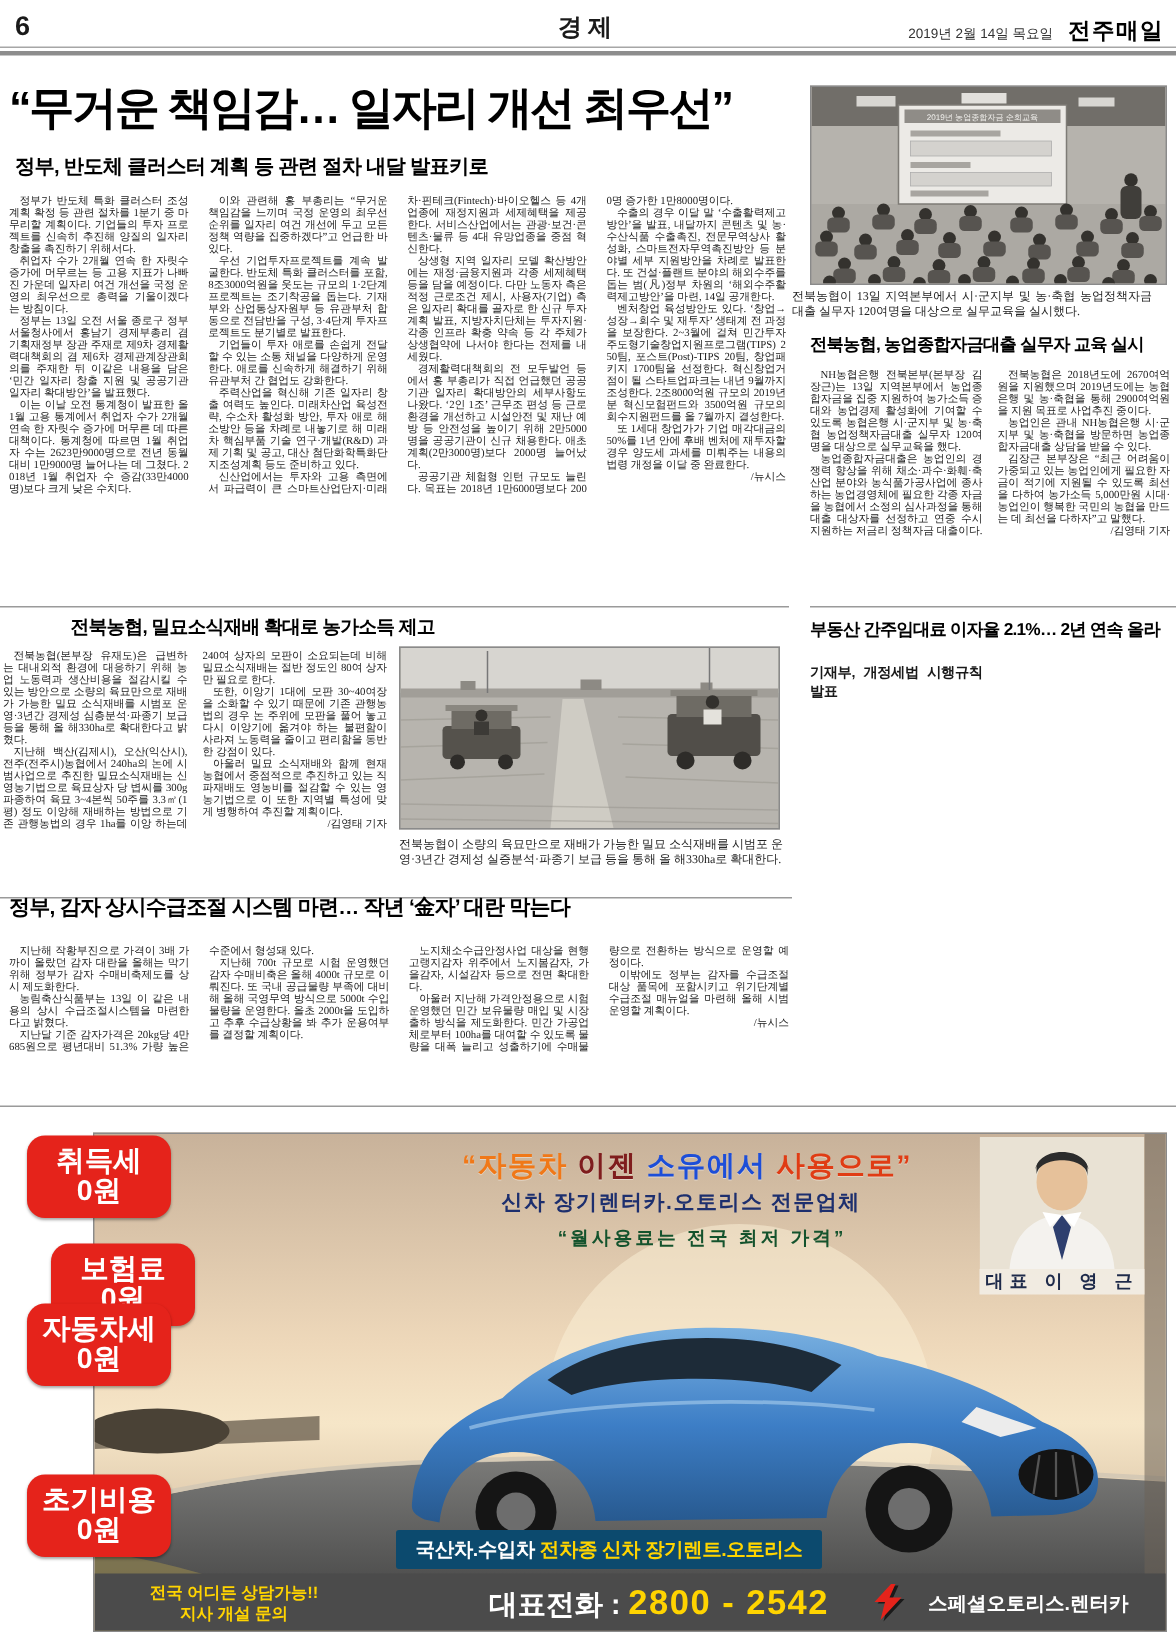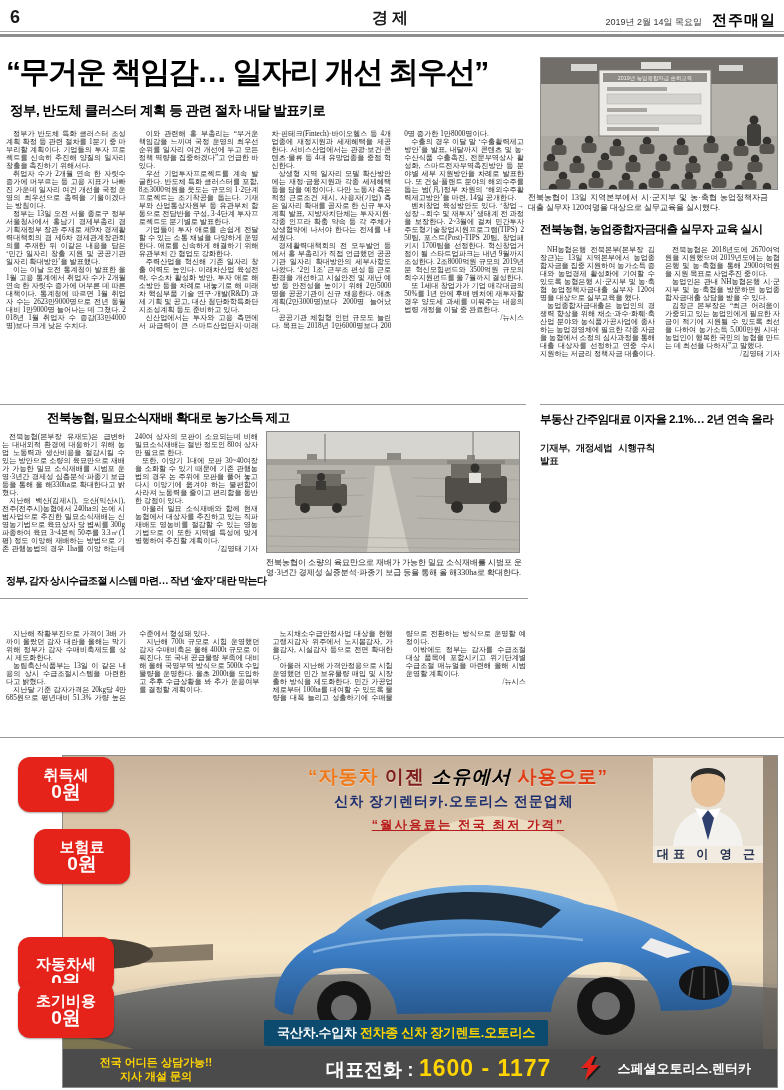--- a/index.html
+++ b/index.html
@@ -26,26 +26,26 @@
   .cols2{column-count:2;column-gap:10px;}
   .re-subhead{font:bold 9.5px "Liberation Sans",sans-serif;text-indent:0!important;margin-bottom:5px!important;letter-spacing:-0.3px;}
   .caption{font-size:8px;line-height:10px;text-align:justify;word-break:break-all;color:#222;}
   .hr{background:#9a9a9a;height:1px;}
   .photo{background:#b2afa9;border:1px solid #8a8a8a;box-sizing:border-box;overflow:hidden;}
   
   .ad{border:1px solid #8a8a8a;box-sizing:border-box;overflow:hidden;background:#d9c3a6;}
   .badge{position:absolute;left:18px;width:96px;height:55px;background:#e5231b;border-radius:12px;
          color:#fff;text-align:center;font-family:"Liberation Sans",sans-serif;font-weight:800;
          display:flex;flex-direction:column;justify-content:center;line-height:1.05;box-shadow:0 1px 2px rgba(0,0,0,.35);}
-  .badge .b1{font-size:15px;}
+  .badge .b1{font-size:19px;}
   .badge .b2{font-size:19px;}
   .ad-slogan{font:800 19px "Liberation Sans",sans-serif;letter-spacing:1px;text-align:center;
              text-shadow:0 1px 0 rgba(255,255,255,.4);}
   .ad-sub1{font:800 14px "Liberation Sans",sans-serif;color:#1d2f6e;text-align:center;letter-spacing:1px;}
-  .ad-sub2{font:800 12.5px "Liberation Sans",sans-serif;color:#b91c1c;text-align:center;letter-spacing:2px;text-decoration:underline;}
+  .ad-sub2{font:800 12.5px "Liberation Sans",sans-serif;color:#14532d;text-align:center;letter-spacing:2px;}
   .ceo-name{background:rgba(242,239,231,.88);color:#1e2a4a;font:800 12px "Liberation Sans",sans-serif;
             text-align:center;letter-spacing:4px;line-height:17px;}
   .pill{background:#0c4a6e;color:#fff;font:800 13px "Liberation Sans",sans-serif;text-align:center;
         line-height:26px;letter-spacing:-0.3px;border-radius:2px;}
   .pill .yel{color:#ffd400;}
   .ad-footer{background:#4b4b4b;display:flex;align-items:center;}
   .foot-left{color:#ffd400;font:800 11px "Liberation Sans",sans-serif;text-align:center;line-height:1.3;
              padding-left:8px;width:170px;}
   .foot-phone{font-family:"Liberation Sans",sans-serif;font-weight:800;white-space:nowrap;margin-left:85px;}
   .foot-phone .lbl{color:#fff;font-size:19px;}
@@ -163,21 +163,21 @@
     </div>
 
   <div class="abs hr" style="top:404px;left:0;width:526px;"></div>
   <div class="abs hr" style="top:404px;left:540px;width:244px;"></div>
 
   <div class="abs h-mid" style="top:410px;left:2px;margin-left:45px;">전북농협, 밀묘소식재배 확대로 농가소득 제고</div>
   <div class="abs body-txt cols2" style="top:433px;left:2px;width:256px;height:162px;">
       <p>전북농협(본부장 유재도)은 급변하는 대내외적 환경에 대응하기 위해 농업 노동력과 생산비용을 절감시킬 수 있는 방안으로 소량의 육묘만으로 재배가 가능한 밀묘 소식재배를 시범포 운영·3년간 경제성 심층분석·파종기 보급 등을 통해 올 해330ha로 확대한다고 밝혔다.</p>
       <p>지난해 백산(김제시), 오산(익산시), 전주(전주시)농협에서 240ha의 논에 시범사업으로 추진한 밀묘소식재배는 신 영농기법으로 육묘상자 당 볍씨를 300g 파종하여 육묘 3~4본씩 50주를 3.3㎡(1평) 정도 이앙해 재배하는 방법으로 기존 관행농법의 경우 1ha를 이앙 하는데 240여 상자의 모판이 소요되는데 비해 밀묘소식재배는 절반 정도인 80여 상자만 필요로 한다.</p>
       <p>또한, 이앙기 1대에 모판 30~40여장을 소화할 수 있기 때문에 기존 관행농법의 경우 논 주위에 모판을 풀어 놓고 다시 이앙기에 옮겨야 하는 불편함이 사라져 노동력을 줄이고 편리함을 동반한 강점이 있다.</p>
-      <p>아울러 밀묘 소식재배와 함께 현재 농협에서 대상자를 추진하고 있는 직파재배도 영농비를 절감할 수 있는 영농기법으로 이 또한 지역별 특성에 맞게 병행하여 추진할 계획이다.</p>
+      <p>아울러 밀묘 소식재배와 함께 현재 농협에서 중점적으로 추진하고 있는 직파재배도 영농비를 절감할 수 있는 영농기법으로 이 또한 지역별 특성에 맞게 병행하여 추진할 계획이다.</p>
       <p class="byline">/김영태 기자</p>
     </div>
   <div class="abs photo" style="top:431px;left:266px;width:254px;height:122px;">
     <svg width="252" height="120" viewBox="0 0 252 120">
       <rect width="252" height="120" fill="#b7b4ae"></rect>
       <rect width="252" height="30" fill="#d7d5d0"></rect>
       <rect y="27" width="252" height="6" fill="#a19e98"></rect>
       <rect x="40" y="22" width="10" height="6" fill="#8d8a84"></rect>
         <rect x="120" y="21" width="14" height="7" fill="#8d8a84"></rect>
       <rect x="200" y="23" width="8" height="5" fill="#8d8a84"></rect>
@@ -217,21 +217,21 @@
     </svg>
   </div>
   <div class="abs caption" style="top:558px;left:266px;width:256px;">전북농협이 소량의 육묘만으로 재배가 가능한 밀묘 소식재배를 시범포 운영·3년간 경제성 실증분석·파종기 보급 등을 통해 올 해330ha로 확대한다.</div>
 
   <div class="abs h-mid2" style="top:412px;left:540px;">부동산 간주임대료 이자율 2.1%… 2년 연속 올라</div>
   <div class="abs body-txt cols2" style="top:442px;left:540px;width:240px;height:316px;">
     <p class="re-subhead">기재부, 개정세법 시행규칙 발표</p>
   </div>
 
   <div class="abs hr" style="top:598px;left:0;width:528px;"></div>
-  <div class="abs h-mid" style="top:574px;left:6px;font-size:10px;font-family:Liberation Serif, serif;">정부, 감자 상시수급조절 시스템 마련… 작년 ‘金자’ 대란 막는다</div>
+  <div class="abs h-mid" style="top:596px;left:6px;font-size:14px;">정부, 감자 상시수급조절 시스템 마련… 작년 ‘金자’ 대란 막는다</div>
   <div class="abs body-txt cols4" style="top:630px;left:6px;width:520px;height:100px;">
       <p>지난해 작황부진으로 가격이 3배 가까이 올랐던 감자 대란을 올해는 막기 위해 정부가 감자 수매비축제도를 상시 제도화한다.</p>
       <p>농림축산식품부는 13일 이 같은 내용의 상시 수급조절시스템을 마련한다고 밝혔다.</p>
       <p>지난달 기준 감자가격은 20kg당 4만685원으로 평년대비 51.3% 가량 높은 수준에서 형성돼 있다.</p>
       <p>지난해 700t 규모로 시험 운영했던 감자 수매비축은 올해 4000t 규모로 이뤄진다. 또 국내 공급물량 부족에 대비해 올해 국영무역 방식으로 5000t 수입물량을 운영한다. 올초 2000t을 도입하고 추후 수급상황을 봐 추가 운용여부를 결정할 계획이다.</p>
       <p>노지채소수급안정사업 대상을 현행 고랭지감자 위주에서 노지봄감자, 가을감자, 시설감자 등으로 전면 확대한다.</p>
       <p>아울러 지난해 가격안정용으로 시험 운영했던 민간 보유물량 매입 및 시장 출하 방식을 제도화한다. 민간 가공업체로부터 100ha를 대여할 수 있도록 물량을 대폭 늘리고 성출하기에 수매물량으로 전환하는 방식으로 운영할 예정이다.</p>
       <p>이밖에도 정부는 감자를 수급조절 대상 품목에 포함시키고 위기단계별 수급조절 매뉴얼을 마련해 올해 시범 운영할 계획이다.</p>
       <p class="byline">/뉴시스</p>
     </div>
@@ -281,21 +281,21 @@
         <g stroke="#555" stroke-width="1.5">
             <line x1="630" y1="214" x2="626" y2="240"></line>
             <line x1="641" y1="212" x2="641" y2="242"></line>
             <line x1="652" y1="214" x2="656" y2="240"></line>
           </g>
         <path d="M250,196 C300,182 420,172 520,184" stroke="#9cc4e8" stroke-width="2.5" fill="none" opacity=".7"></path>
       </g>
       <rect x="700" y="0" width="16" height="333" fill="#6b6257" opacity=".55"></rect>
     </svg>
 
-    <div class="abs ad-slogan" style="top:8px;left:180px;width:430px;"><span style="color: rgb(240, 120, 24);">“자동차</span><span style="color: #7f1d1d;"> 이젠</span><span style="color: #000000; font-style: italic;"> 소유에서</span><span style="color: rgb(224, 60, 20);"> 사용으로”</span></div>
+    <div class="abs ad-slogan" style="top:8px;left:180px;width:430px;"><span style="color: rgb(240, 120, 24);">“자동차</span><span style="color: #7f1d1d;"> 이젠</span><span style="color: #1d4ed8;"> 소유에서</span><span style="color: rgb(224, 60, 20);"> 사용으로”</span></div>
     <div class="abs ad-sub1" style="top:37px;left:236px;width:310px;">신차 장기렌터카.오토리스 전문업체</div>
     <div class="abs ad-sub2" style="top:61px;left:270px;width:270px;">“월사용료는 전국 최저 가격”</div>
 
     <div class="abs" style="top:2px;left:590px;width:110px;height:88px;overflow:hidden;">
       <svg width="110" height="88" viewBox="0 0 110 88">
         <rect width="110" height="88" fill="#e9e2d4"></rect>
         <ellipse cx="55" cy="30" rx="17" ry="19" fill="#e6c19a"></ellipse>
         <path d="M38,26 C38,12 72,12 72,26 L72,20 C70,8 40,8 38,20 Z" fill="#2c2c2c"></path>
         <path d="M37,24 C36,10 74,10 73,24 C73,16 66,10 55,10 C44,10 37,16 37,24 Z" fill="#2c2c2c"></path>
         <path d="M20,88 C22,62 40,52 55,52 C70,52 88,62 90,88 Z" fill="#f4f2ee"></path>
@@ -309,39 +309,39 @@
     <div class="abs pill" style="top:264px;left:201px;width:284px;height:26px;">
       <span>국산차.수입차 </span><span class="yel">전차종 신차 장기렌트.오토리스</span>
     </div>
 
     <div class="abs ad-footer" style="top:293px;left:0;width:716px;height:40px;">
       <div class="foot-left">
         <div>전국 어디든 상담가능!!</div>
         <div>지사 개설 문의</div>
       </div>
       <div class="foot-phone">
-        <span class="lbl">대표전화 : </span><span class="num">1600 - 1177</span>
+        <span class="lbl">대표전화 : </span><span class="num">2800 - 2542</span>
       </div>
       <svg width="26" height="26" viewBox="0 0 26 26" style="margin-left:28px;">
         <polygon points="15,1 4,13 11,13 8,25 22,10 14,10 18,1" fill="#1a1a1a"></polygon>
         <polygon points="13,0 2,12 9,12 6,24 20,9 12,9 16,0" fill="#e5231b"></polygon>
       </svg>
       <div class="foot-brand">스페셜오토리스.렌터카</div>
     </div>
   </div>
 
   <div class="badge" style="top:757px;">
     <div class="b1">취득세</div>
       <div class="b2">0원</div>
   </div>
   <div class="badge" style="top:829px;margin-left:16px;">
     <div class="b1">보험료</div>
       <div class="b2">0원</div>
   </div>
-  <div class="badge" style="top:937px;justify-content:flex-end;">
+  <div class="badge" style="top:869px;">
     <div class="b1">자동차세</div>
       <div class="b2">0원</div>
   </div>
   <div class="badge" style="top:983px;">
     <div class="b1">초기비용</div>
       <div class="b2">0원</div>
   </div>
 
 </div>
 

